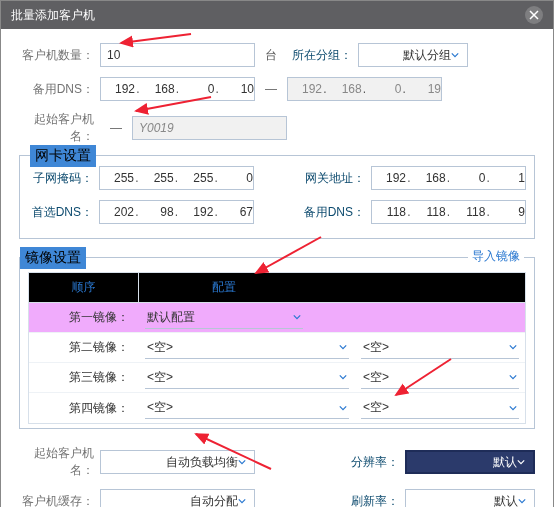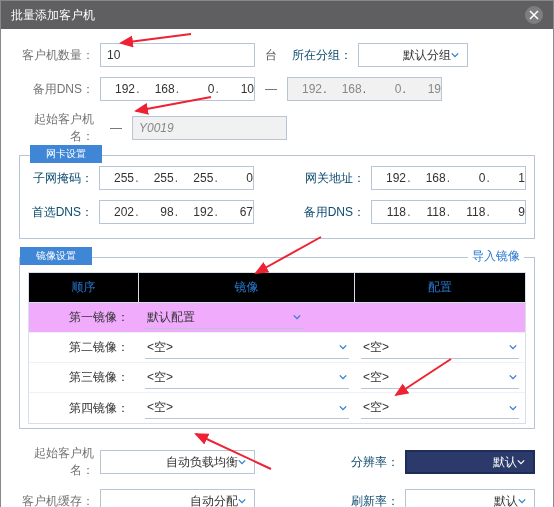--- a/index.html
+++ b/index.html
@@ -18,21 +18,21 @@
   .ip.dis{background:#f1f1f1}
   .ip input{border:none;width:34px;text-align:right;height:36px;outline:none;background:transparent;color:#333}
   .ip.dis input{color:#888}
   .ip .dot{width:10px;text-align:center;color:#555}
   .unit{margin:0 10px;color:#555}
   .dash{margin:0 10px;color:#666}
   .sel-btn{height:24px;border:1px solid #b7c5d6;background:#fff;display:flex;align-items:center;justify-content:flex-end;padding:0 8px;cursor:pointer;color:#333}
   .sel-btn.dark{background:#2b3a6b;color:#fff;border:2px solid #1e2c58}
   .caret svg{width:8px;height:8px}
   .fieldset{border:1px solid #b7c5d6;margin-top:6px;padding:10px 8px 4px;position:relative}
-  .fieldset .legend{position:absolute;top:-11px;left:10px;background:#3f87d6;color:#ffffff;padding:2px 16px;font-size:10px}
+  .fieldset .legend{position:absolute;top:-11px;left:10px;background:#3f87d6;color:#000000;padding:2px 5px;font-size:14px}
   .fieldset.mirror .legend{left:0}
   .link-import{position:absolute;top:-10px;right:10px;color:#2a78d0;cursor:pointer;background:#fff;padding:0 4px}
   .table{border:1px solid #d7e0ea;margin-top:4px}
   .thead{display:flex;background:#000000;border-bottom:1px solid #d7e0ea}
   .thead div{padding:6px 8px;color:#2a78d0;text-align:center}
   .thead .c1{width:110px;border-right:1px solid #d7e0ea}
   .thead .c2{flex:1;border-right:1px solid #d7e0ea}
   .thead .c3{width:170px}
   .trow{display:flex;border-bottom:1px solid #eef2f6;align-items:center;height:30px}
   .trow:last-child{border-bottom:none}
@@ -151,21 +151,20 @@
         </div>
       </div>
     </div>
 
     <div class="fieldset mirror" style="margin-top:18px">
       <span class="legend">镜像设置</span>
       <a class="link-import">导入镜像</a>
       <div class="table">
         <div class="thead">
           <div class="c1">顺序</div>
-          <div class="c2">镜像</div>
           <div class="c3">配置</div>
         </div>
         <div class="trow hl">
           <div class="c1">第一镜像：</div>
           <div class="c3">
               <div class="drop">
                 <span>默认配置</span>
                 <span class="caret"><svg viewBox="0 0 10 10">
                     <path d="M1 3 L5 7 L9 3" fill="none" stroke="#2a78d0" stroke-width="1.5"></path>
                   </svg></span>

